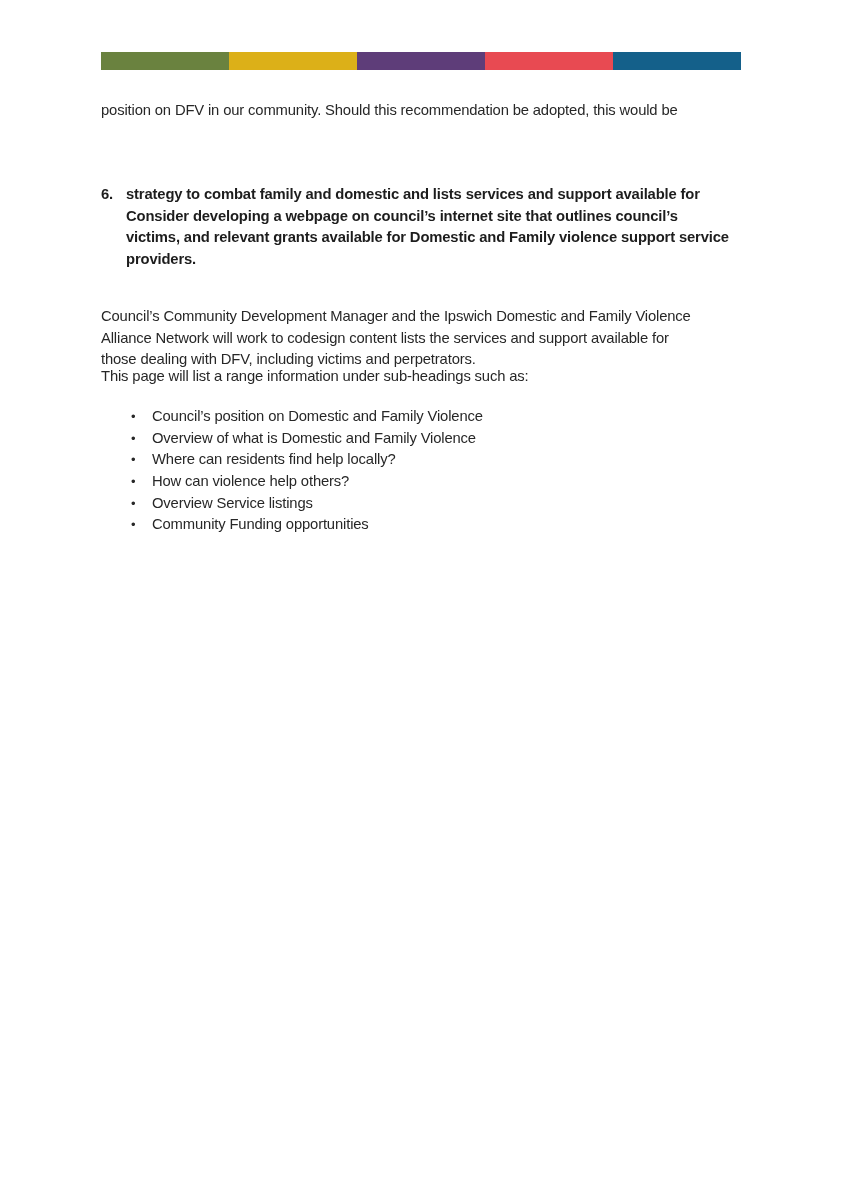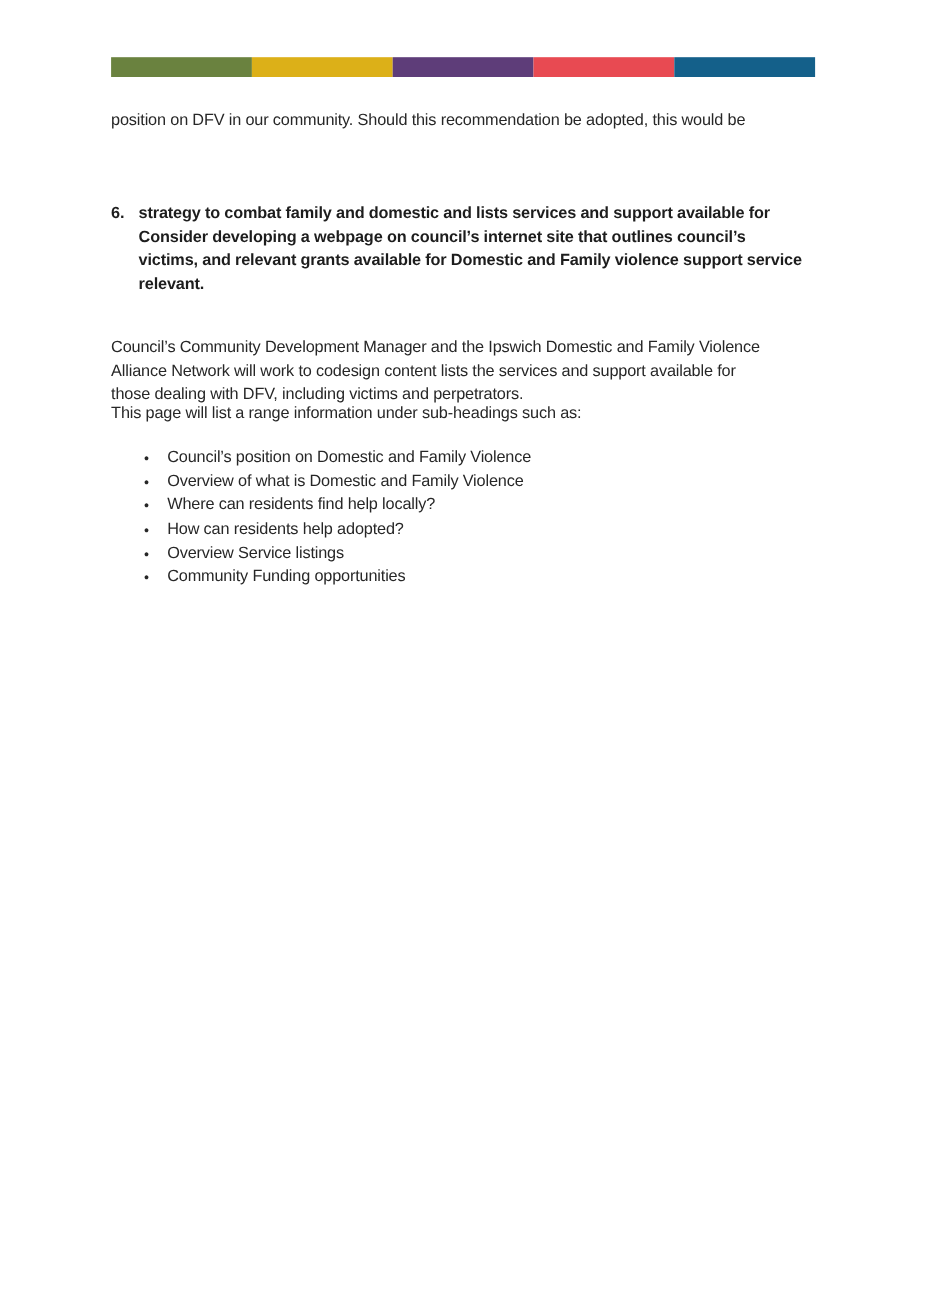--- a/index.html
+++ b/index.html
@@ -77,21 +77,21 @@
   <div class="textblock para-intro">
     <div class="line">position on DFV in our community. Should this recommendation be adopted, this would be</div>
   </div>
 
   <div class="textblock numbered-item">
     <span class="num">6.</span>
     <div class="body">
       <div class="line">strategy to combat family and domestic and lists services and support available for</div>
       <div class="line">Consider developing a webpage on council’s internet site that outlines council’s</div>
       <div class="line">victims, and relevant grants available for Domestic and Family violence support service</div>
-      <div class="line">relevant.</div>
+      <div class="line">providers.</div>
     </div>
   </div>
 
   <div class="textblock para-alliance">
     <div class="line">Council’s Community Development Manager and the Ipswich Domestic and Family Violence</div>
     <div class="line">Alliance Network will work to codesign content lists the services and support available for</div>
     <div class="line">those dealing with DFV, including victims and perpetrators.</div>
   </div>
 
   <div class="textblock para-subhead">
@@ -106,21 +106,21 @@
     <li>
       <span class="dot">•</span>
       <span class="btext">Overview of what is Domestic and Family Violence</span>
     </li>
     <li>
       <span class="dot">•</span>
       <span class="btext">Where can residents find help locally?</span>
     </li>
     <li>
       <span class="dot">•</span>
-      <span class="btext">How can residents help adopted?</span>
+      <span class="btext">How can violence help others?</span>
     </li>
     <li>
       <span class="dot">•</span>
       <span class="btext">Overview Service listings</span>
     </li>
     <li>
       <span class="dot">•</span>
       <span class="btext">Community Funding opportunities</span>
     </li>
   </ul>

